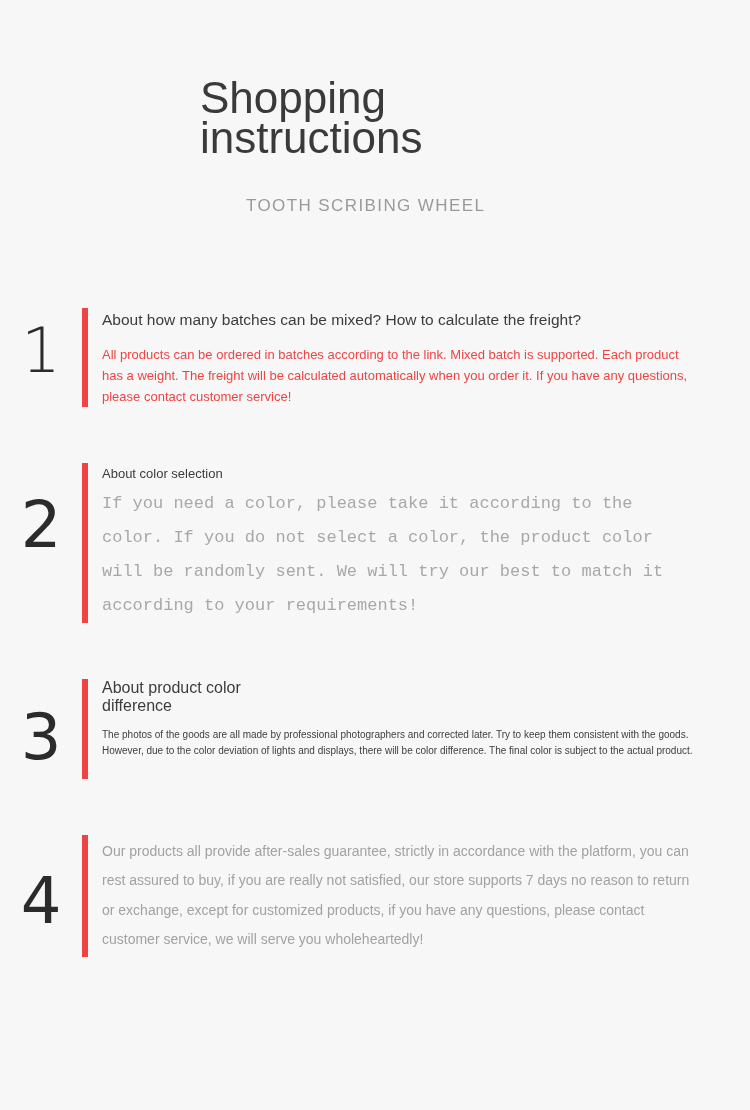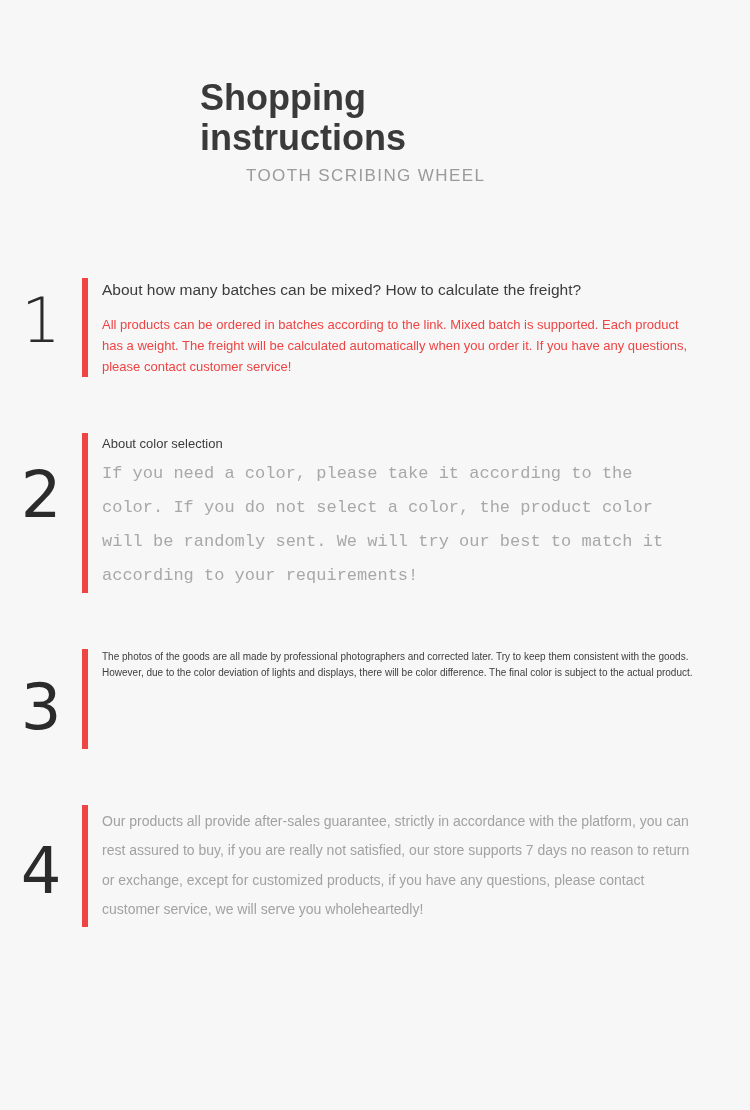--- a/index.html
+++ b/index.html
@@ -21,30 +21,30 @@
     height: 1110px;
     background: #f7f7f7;
   }
 
   
   .header {
     padding-top: 78px;
     padding-left: 200px;
   }
   .header-title {
-    font-size: 36px;
+    font-size: 44px;
     line-height: 40px;
-    font-weight: 700;
+    font-weight: 400;
     color: #3a3a3a;
     letter-spacing: 0px;
     max-width: 300px;
     margin: 0;
   }
   .header-sub {
-    margin-top: 8px;
+    margin-top: 38px;
     margin-left: 46px;
     font-size: 17px;
     letter-spacing: 1.4px;
     color: #9a9a9a;
     font-weight: 400;
   }
 
   
   .sections {
     margin-top: 92px;
@@ -137,20 +137,21 @@
       <div class="numeral">2</div>
       <div class="body">
         <p class="sec-title">About color selection</p>
         <p class="sec-text">If you need a color, please take it according to the color. If you do not select a color, the product color will be randomly sent. We will try our best to match it according to your requirements!</p>
       </div>
     </div>
 
     <div class="section s3">
       <div class="numeral">3</div>
       <div class="body">
+        <p class="sec-title">About product color difference</p>
         <p class="sec-text">The photos of the goods are all made by professional photographers and corrected later. Try to keep them consistent with the goods. However, due to the color deviation of lights and displays, there will be color difference. The final color is subject to the actual product.</p>
       </div>
     </div>
 
     <div class="section s4">
       <div class="numeral">4</div>
       <div class="body">
         <p class="sec-text">Our products all provide after-sales guarantee, strictly in accordance with the platform, you can rest assured to buy, if you are really not satisfied, our store supports 7 days no reason to return or exchange, except for customized products, if you have any questions, please contact customer service, we will serve you wholeheartedly!</p>
       </div>
     </div>

